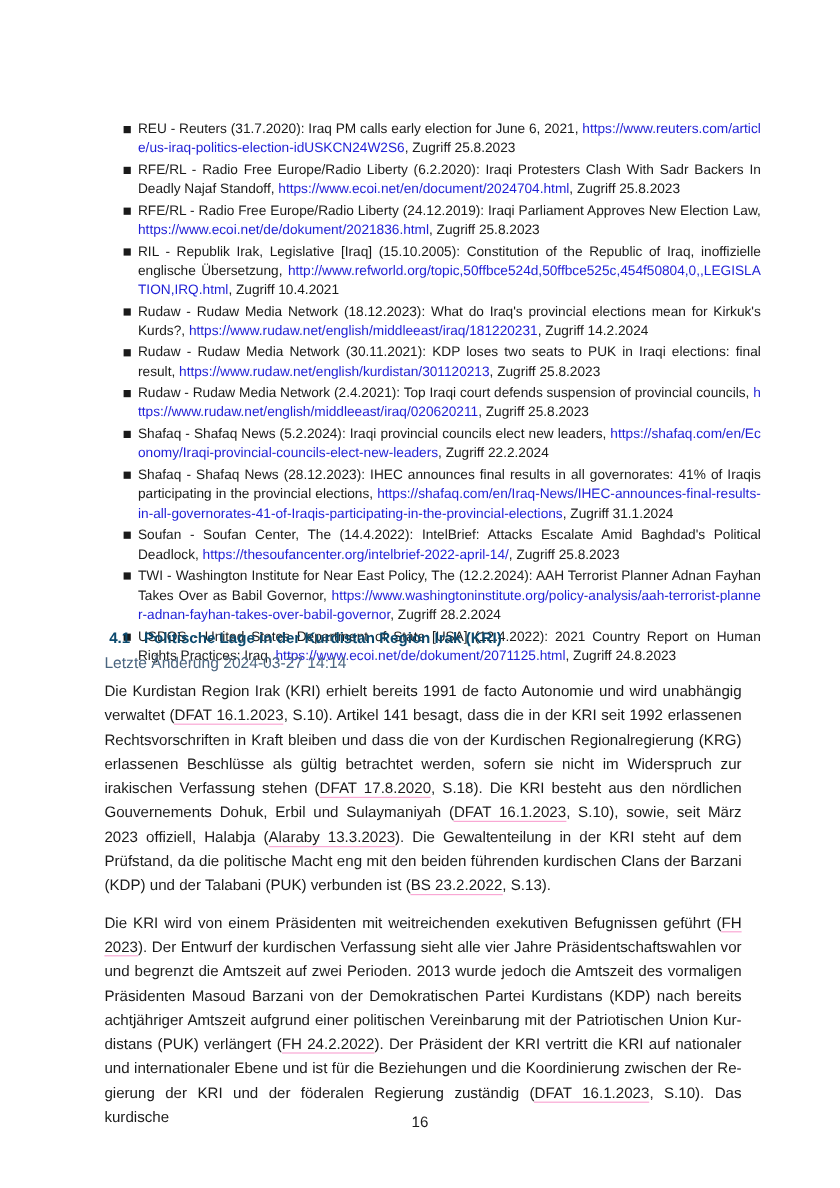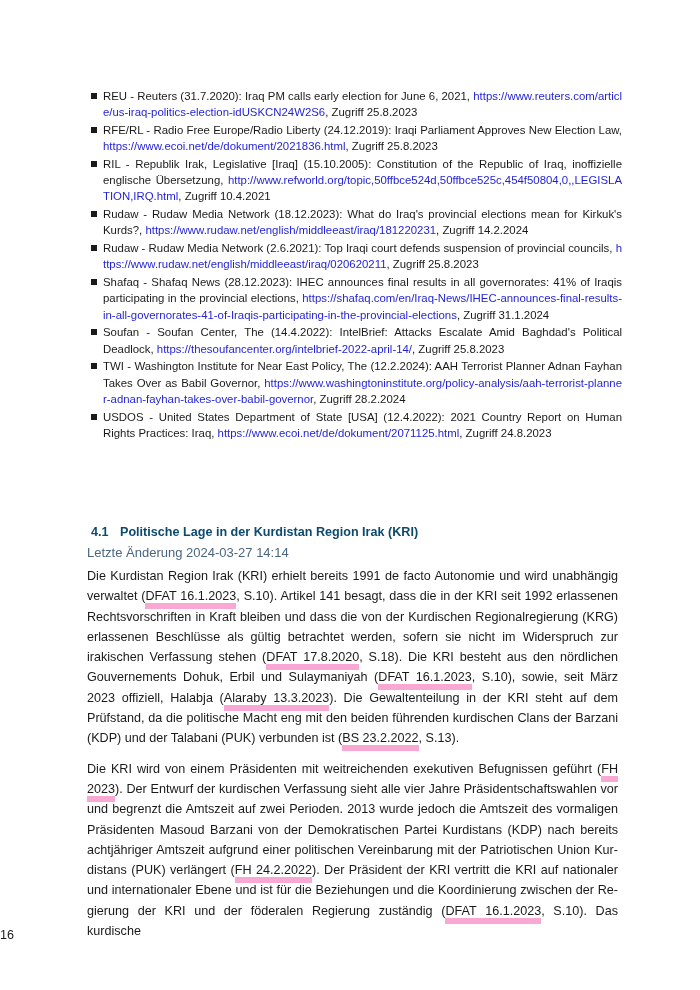--- a/index.html
+++ b/index.html
@@ -3,21 +3,21 @@
 <meta charset="utf-8">
 <style>
   html, body { margin: 0; padding: 0; background: #ffffff; }
   body {
     width: 700px; height: 990px; position: relative; overflow: hidden;
     font-family: "Liberation Sans", sans-serif; color: #1a1a1a;
   }
   .page { position: absolute; left: 0; top: 0; width: 700px; height: 990px; }
   .refs {
     position: absolute; left: 87px; top: 84px; width: 531px;
-    margin: 4px; padding: 0; list-style: none;
+    margin: 16px; padding: 0; list-style: none;
   }
   .ref {
     position: relative; padding-left: 12px; font-size: 11.4px; line-height: 16.2px;
     text-align: justify; margin-bottom: 1.6px; letter-spacing: 0;
   }
   .ref .bullet {
     position: absolute; left: 0; top: 5px; width: 6px; height: 6px; background: #1a1a1a;
   }
   .ref a { color: #1f1fd6; text-decoration: none; word-break: break-all; }
   .section {
@@ -28,37 +28,40 @@
   }
   .section h2 .num { display: inline-block; width: 29px; }
   .section .lastchange {
     margin-top: 4px; font-size: 13px; color: #4b6680; line-height: 15px;
   }
   .body-text {
     position: absolute; left: 87px; top: 566px; width: 531px;
     font-size: 12.6px; line-height: 20.3px; text-align: justify; hyphens: manual;
   }
   .body-text p { margin: 0 0 10px 0; }
-  .cite { border-bottom: 6px solid #f9a8d4; padding-bottom: 0px; }
+  .cite { border-bottom: 1px solid #f9a8d4; padding-bottom: 0px; }
   .pagenum {
-    position: absolute; left: 0; width: 700px; top: 928px; 
+    position: absolute; left: 0; width: 700px; top: 928px; text-align: center;
     font-size: 12.6px; color: #1a1a1a;
   }
 </style>
 </head>
 <body>
 
 <div class="page">
 
   <ul class="refs" id="refs">
       <li class="ref"><span class="bullet"></span><span>REU - Reuters (31.7.2020): Iraq PM calls early election for June 6, 2021, </span><a href="#">https://www.reuters.com/article/us-iraq-politics-election-idUSKCN24W2S6</a><span>, Zugriff 25.8.2023</span></li>
+      <li class="ref"><span class="bullet"></span><span>RFE/RL - Radio Free Europe/Radio Liberty (6.2.2020): Iraqi Protesters Clash With Sadr Backers In Deadly Najaf Standoff, </span><a href="#">https://www.ecoi.net/en/document/2024704.html</a><span>, Zugriff 25.8.2023</span></li>
       <li class="ref"><span class="bullet"></span><span>RFE/RL - Radio Free Europe/Radio Liberty (24.12.2019): Iraqi Parliament Approves New Election Law, </span><a href="#">https://www.ecoi.net/de/dokument/2021836.html</a><span>, Zugriff 25.8.2023</span></li>
       <li class="ref"><span class="bullet"></span><span>RIL - Republik Irak, Legislative [Iraq] (15.10.2005): Constitution of the Republic of Iraq, inoffizielle englische Übersetzung, </span><a href="#">http://www.refworld.org/topic,50ffbce524d,50ffbce525c,454f50804,0,,LEGISLATION,IRQ.html</a><span>, Zugriff 10.4.2021</span></li>
       <li class="ref"><span class="bullet"></span><span>Rudaw - Rudaw Media Network (18.12.2023): What do Iraq's provincial elections mean for Kirkuk's Kurds?, </span><a href="#">https://www.rudaw.net/english/middleeast/iraq/181220231</a><span>, Zugriff 14.2.2024</span></li>
-      <li class="ref"><span class="bullet"></span><span>Rudaw - Rudaw Media Network (2.6.2021): Top Iraqi court defends suspension of provincial councils, </span><a href="#">https://www.rudaw.net/english/middleeast/iraq/020620211</a><span>, Zugriff 25.8.2023</span></li>
+      <li class="ref"><span class="bullet"></span><span>Rudaw - Rudaw Media Network (30.11.2021): KDP loses two seats to PUK in Iraqi elections: final result, </span><a href="#">https://www.rudaw.net/english/kurdistan/301120213</a><span>, Zugriff 25.8.2023</span></li>
+      <li class="ref"><span class="bullet"></span><span>Rudaw - Rudaw Media Network (2.4.2021): Top Iraqi court defends suspension of provincial councils, </span><a href="#">https://www.rudaw.net/english/middleeast/iraq/020620211</a><span>, Zugriff 25.8.2023</span></li>
+      <li class="ref"><span class="bullet"></span><span>Shafaq - Shafaq News (5.2.2024): Iraqi provincial councils elect new leaders, </span><a href="#">https://shafaq.com/en/Economy/Iraqi-provincial-councils-elect-new-leaders</a><span>, Zugriff 22.2.2024</span></li>
       <li class="ref"><span class="bullet"></span><span>Shafaq - Shafaq News (28.12.2023): IHEC announces final results in all governorates: 41% of Iraqis participating in the provincial elections, </span><a href="#">https://shafaq.com/en/Iraq-News/IHEC-announces-final-results-in-all-governorates-41-of-Iraqis-participating-in-the-provincial-elections</a><span>, Zugriff 31.1.2024</span></li>
       <li class="ref"><span class="bullet"></span><span>Soufan - Soufan Center, The (14.4.2022): IntelBrief: Attacks Escalate Amid Baghdad's Political Deadlock, </span><a href="#">https://thesoufancenter.org/intelbrief-2022-april-14/</a><span>, Zugriff 25.8.2023</span></li>
       <li class="ref"><span class="bullet"></span><span>TWI - Washington Institute for Near East Policy, The (12.2.2024): AAH Terrorist Planner Adnan Fayhan Takes Over as Babil Governor, </span><a href="#">https://www.washingtoninstitute.org/policy-analysis/aah-terrorist-planner-adnan-fayhan-takes-over-babil-governor</a><span>, Zugriff 28.2.2024</span></li>
       <li class="ref"><span class="bullet"></span><span>USDOS - United States Department of State [USA] (12.4.2022): 2021 Country Report on Human Rights Practices: Iraq, </span><a href="#">https://www.ecoi.net/de/dokument/2071125.html</a><span>, Zugriff 24.8.2023</span></li>
     </ul>
 
   <div class="section">
     <h2>
       <span class="num">4.1</span><span>Politische Lage in der Kurdistan Region Irak (KRI)</span>
     </h2>

